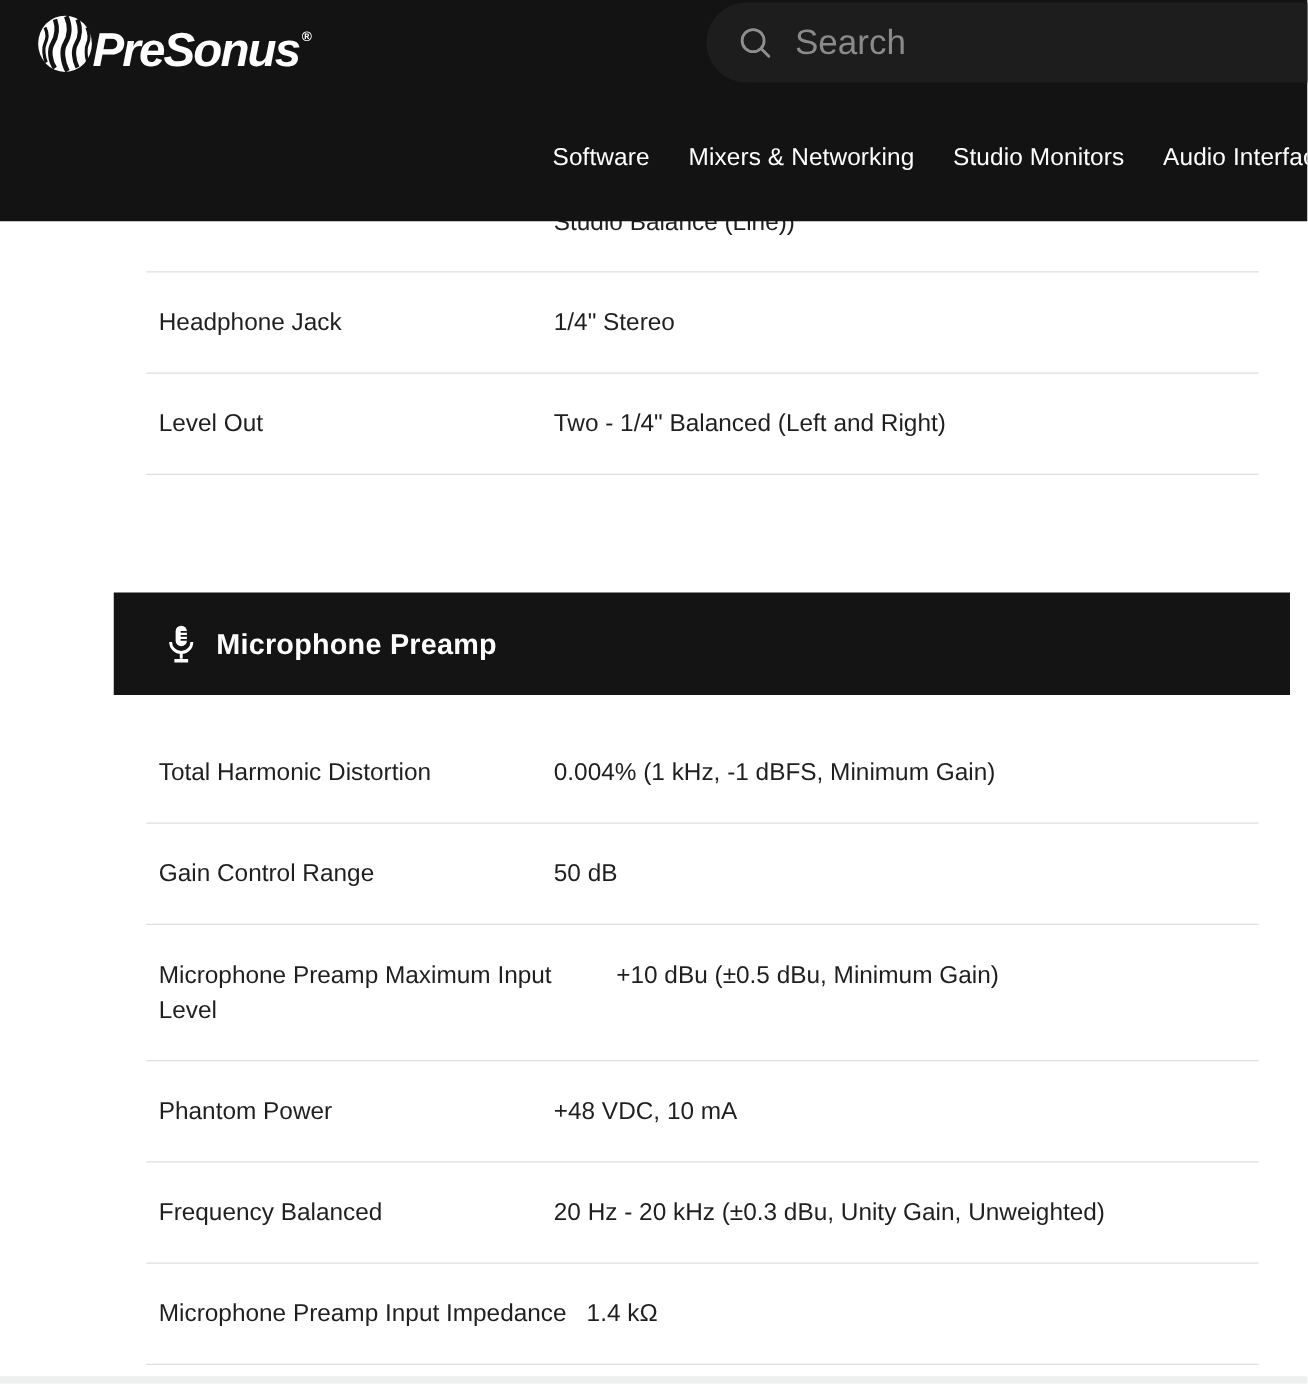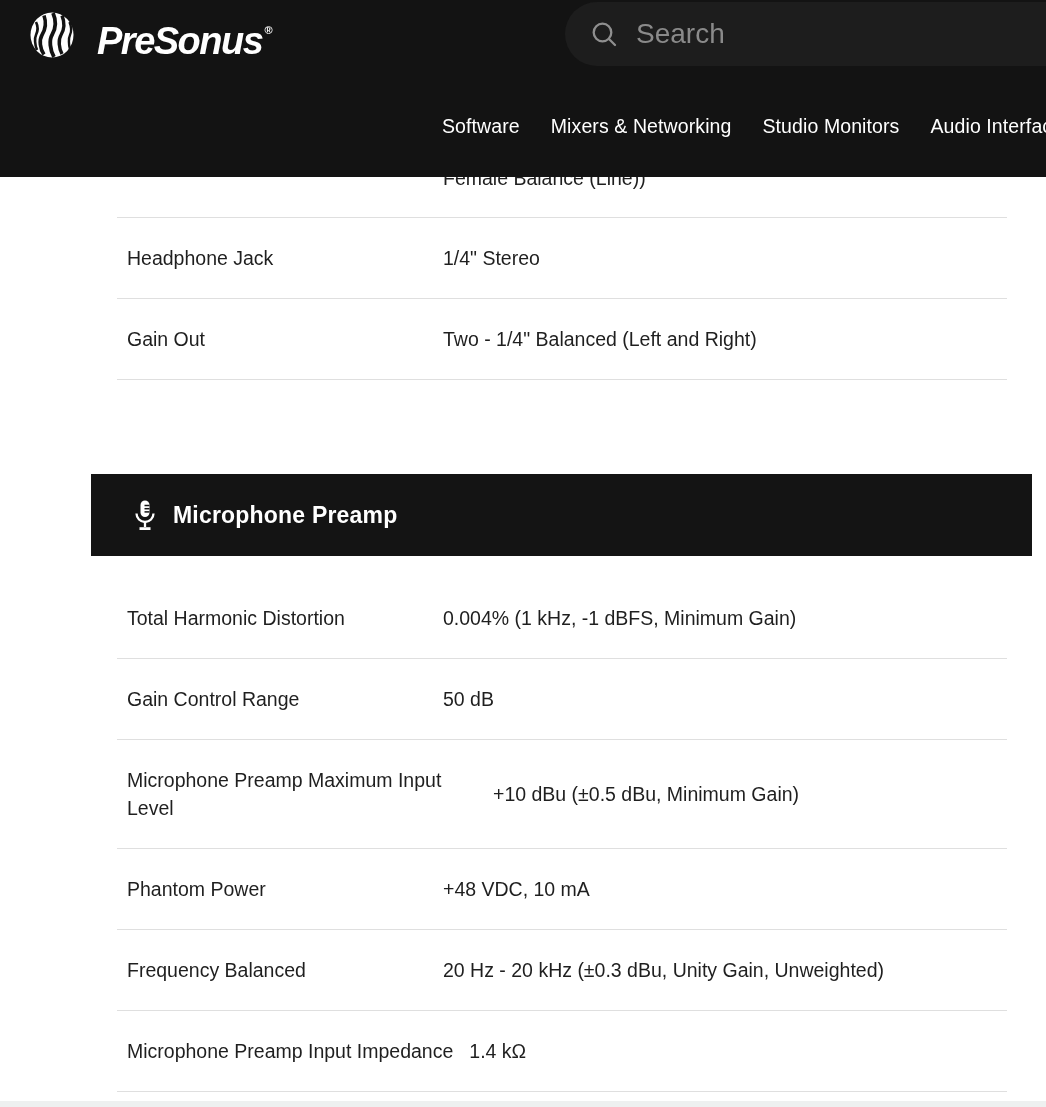--- a/index.html
+++ b/index.html
@@ -24,21 +24,21 @@
   }
   .logo {
     position: absolute;
     left: 30px; top: 11px;
     display: flex;
     align-items: center;
     height: 48px;
   }
   .logo-badge { display: block; }
   .logo-word {
-    margin-left: 23px;
+    margin-left: 0;
     color: #ffffff;
     font-size: 38px;
     font-weight: bold;
     font-style: italic;
     letter-spacing: -1.5px;
     line-height: 52px;
     white-space: nowrap;
   }
   .logo-reg {
     color: #ffffff;
@@ -106,21 +106,20 @@
     left: 326px;
     bottom: 25px;
     font-size: 19.5px;
     line-height: 28px;
     color: #1f1f1f;
     white-space: nowrap;
   }
 
   .spec-row {
     display: flex;
-    align-items: center;
     margin: 0 25px 0 26px;
     padding: 26px 0 26px 10px;
     border-bottom: 1px solid #dfdfdf;
   }
   .spec-label {
     flex: 0 1 auto;
     min-width: 300px;
     max-width: 350px;
     margin-right: 16px;
     font-size: 19.5px;
@@ -194,32 +193,32 @@
 
       <a class="nav-item">Studio Monitors</a>
 
       <a class="nav-item">Audio Interfaces</a>
     </nav>
 </header>
 
 <main class="page-content">
 
   <div class="partial-row">
-    <span class="clipped-value">Female Balance (Line))</span>
+    <span class="clipped-value">Studio Balance (Line))</span>
   </div>
 
   <div class="spec-table">
 
       <div class="spec-row">
         <div class="spec-label">Headphone Jack</div>
         <div class="spec-value">1/4" Stereo</div>
       </div>
 
       <div class="spec-row">
-        <div class="spec-label">Gain Out</div>
+        <div class="spec-label">Level Out</div>
         <div class="spec-value">Two - 1/4" Balanced (Left and Right)</div>
       </div>
     </div>
 
   <section>
     <div class="section-band">
       <svg class="mic-icon" width="22" height="31" viewBox="0 0 22 31" aria-hidden="true">
         <rect x="6.5" y="0.5" width="9" height="16.5" rx="4.5" fill="#ffffff"></rect>
         <line x1="10.5" y1="5.5" x2="15.5" y2="5.5" stroke="#141414" stroke-width="1.5"></line>
         <line x1="10.5" y1="8.7" x2="15.5" y2="8.7" stroke="#141414" stroke-width="1.5"></line>

